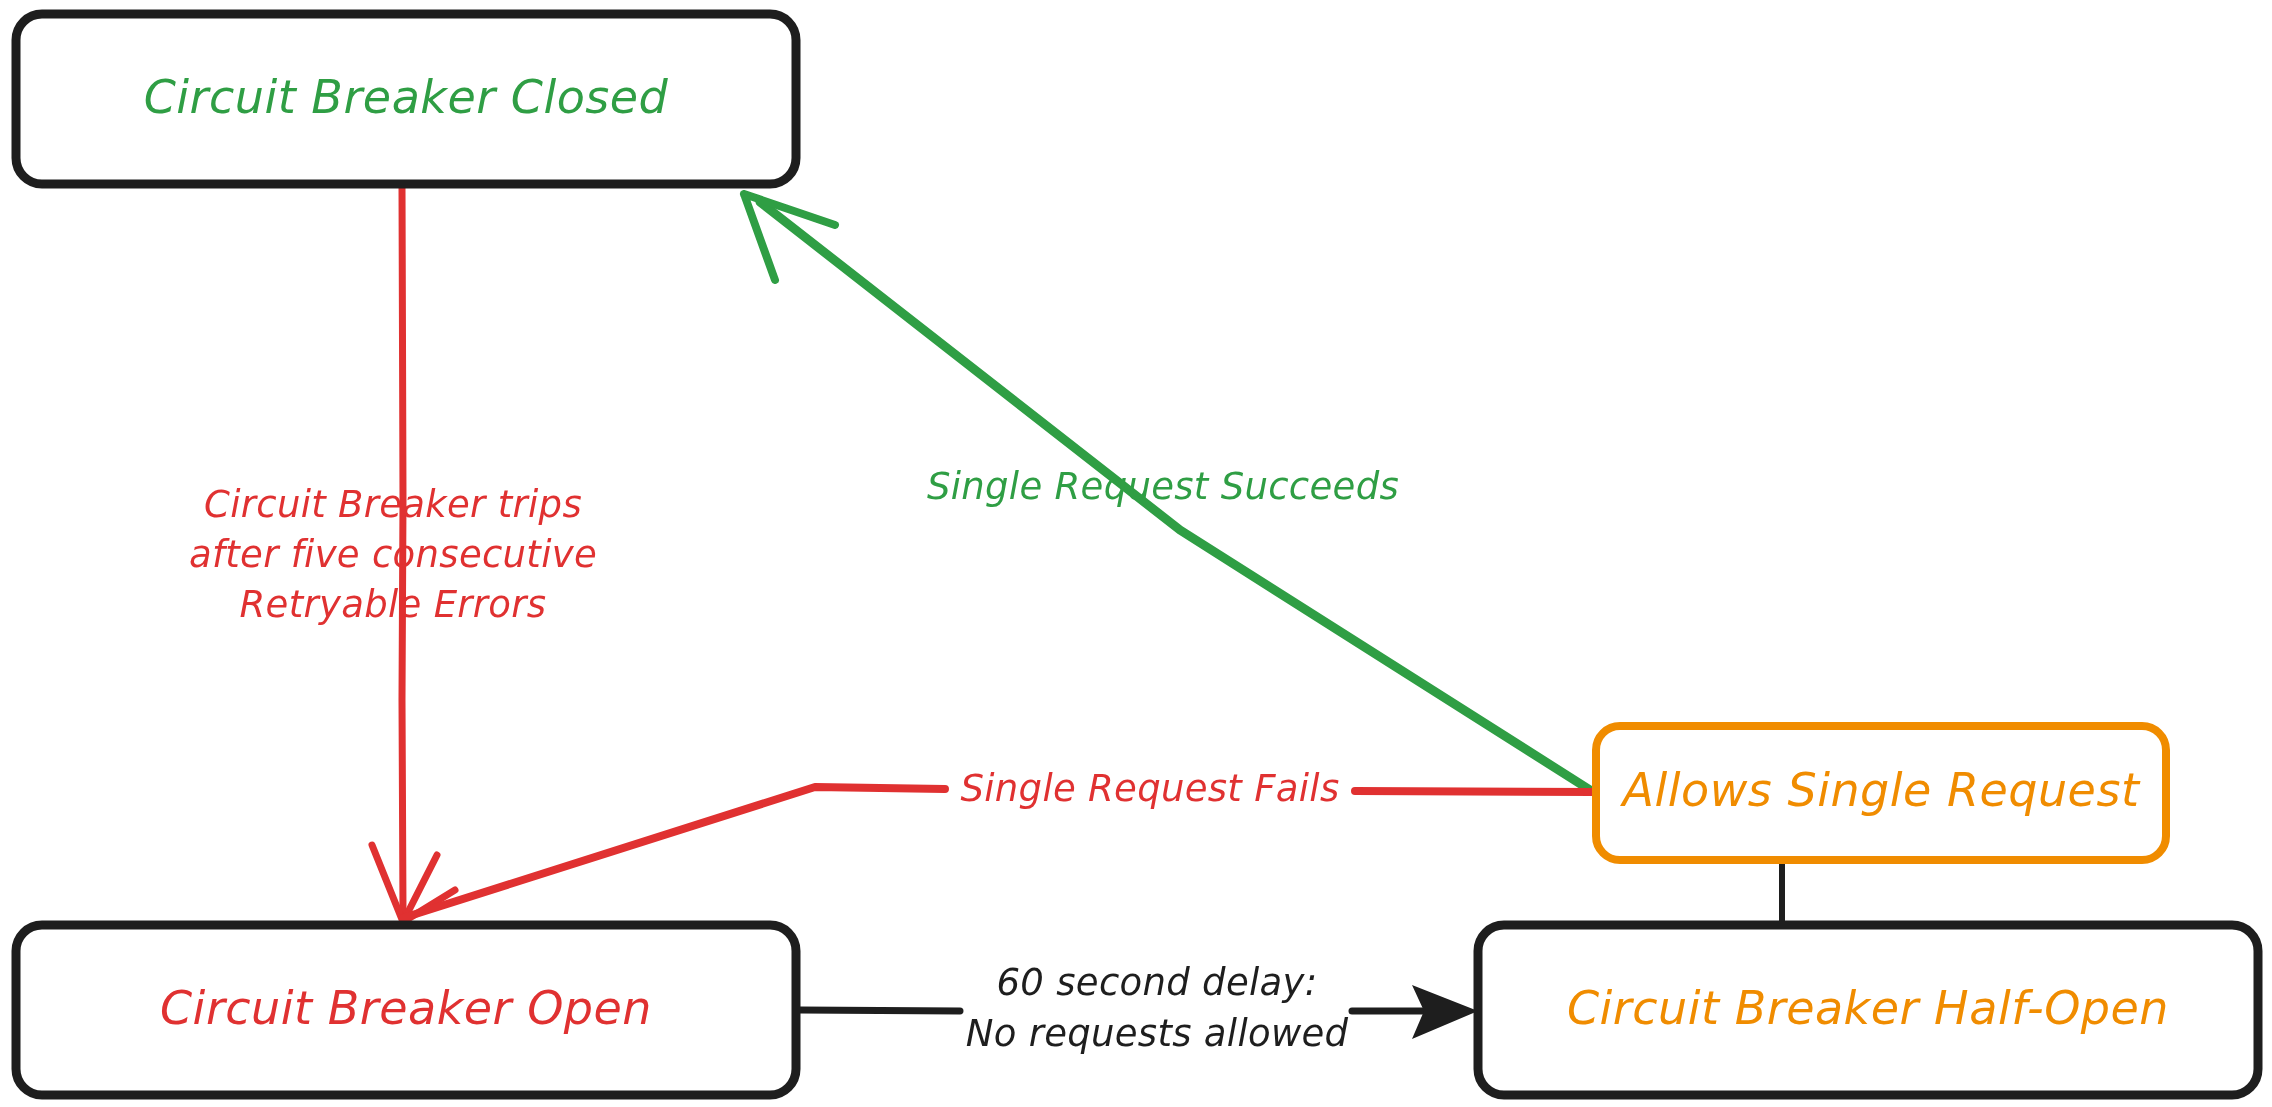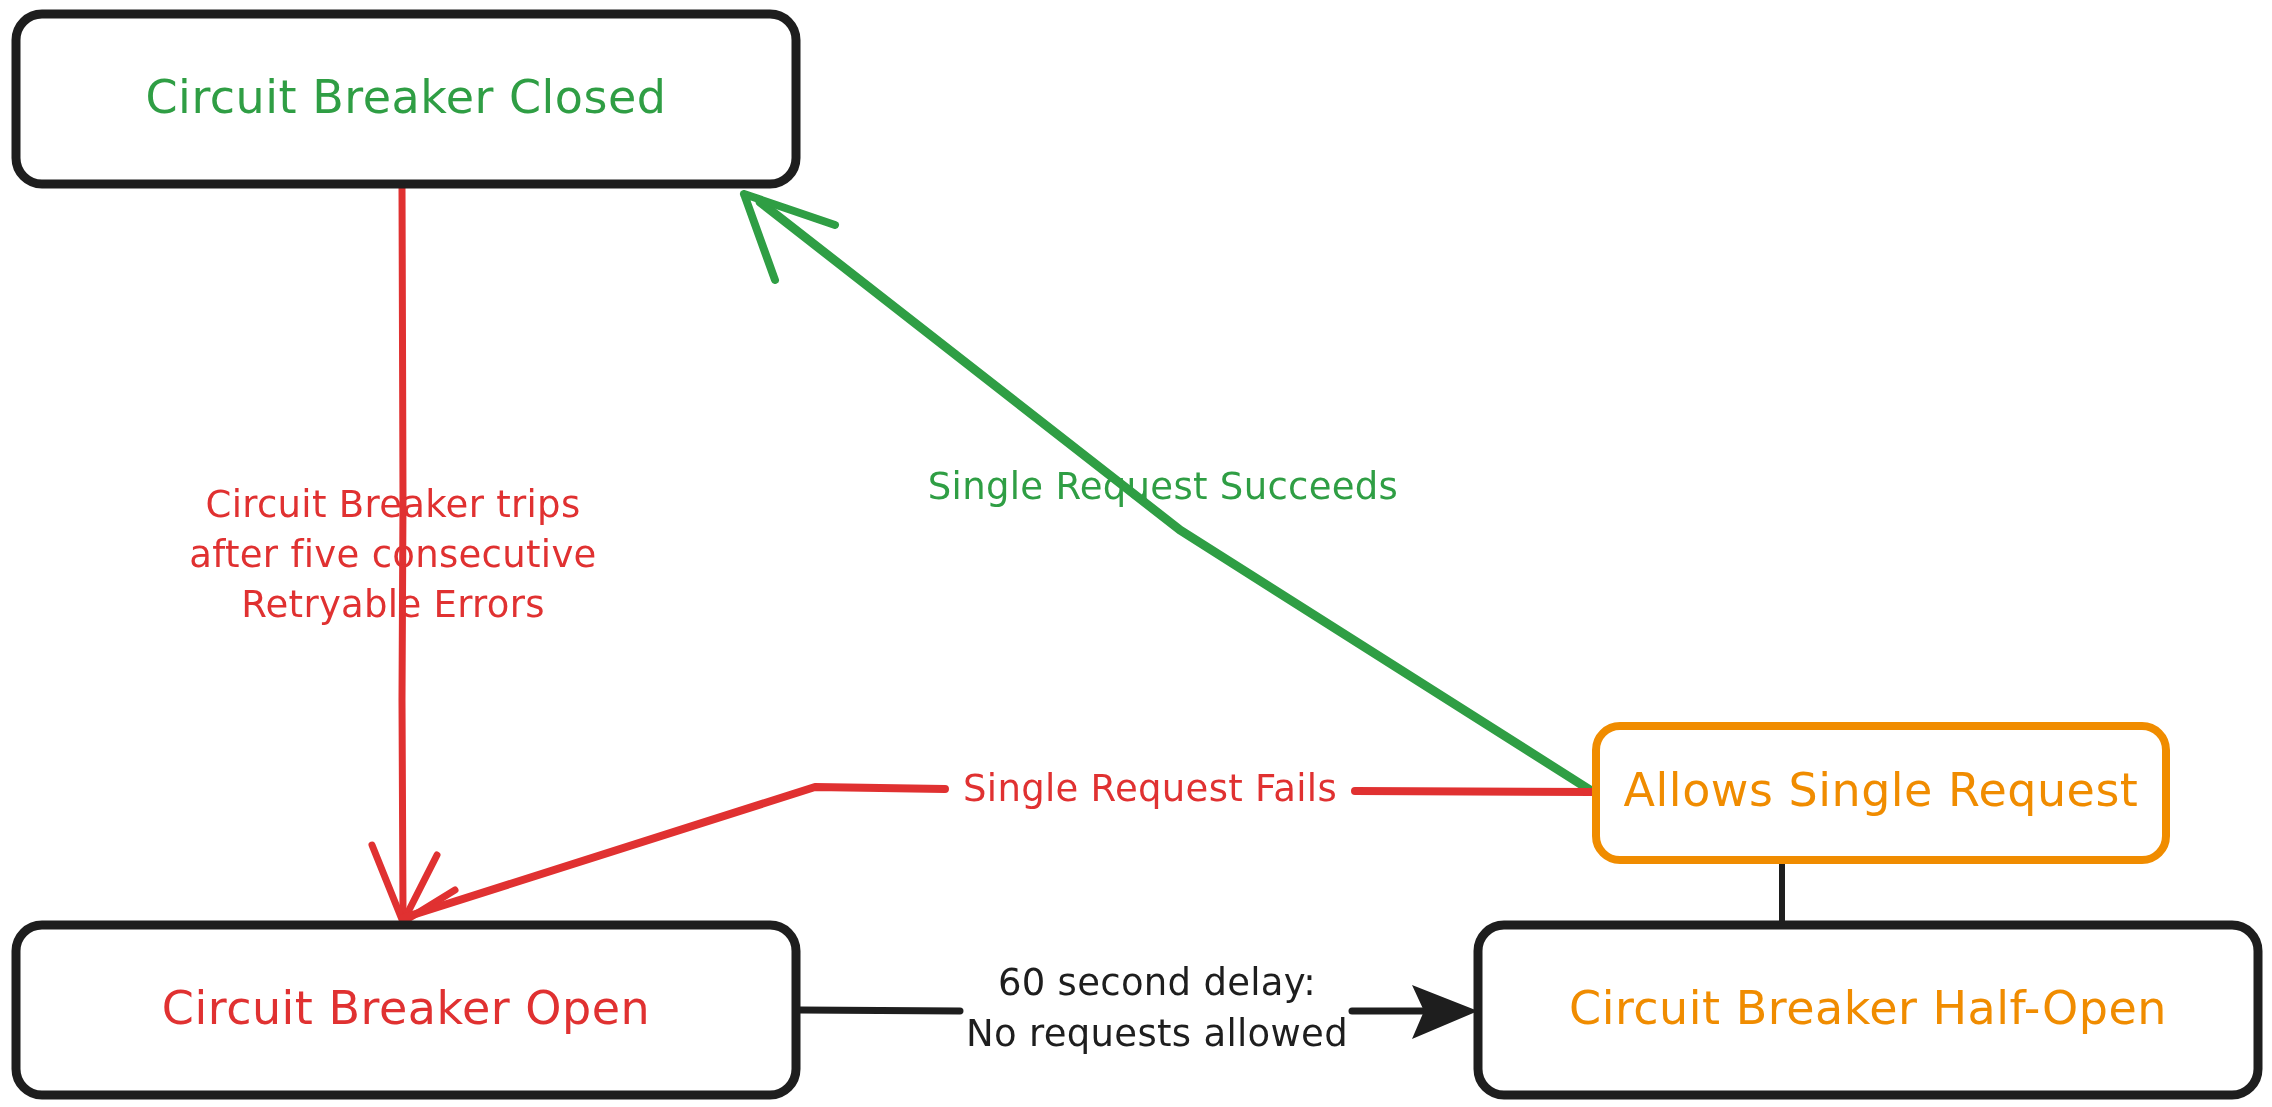--- a/index.html
+++ b/index.html
@@ -12,20 +12,21 @@
     width: 2272px;
     height: 1107px;
     overflow: hidden;
     font-family: "DejaVu Sans", sans-serif;
   }
   #diagram-root {
     position: relative;
     width: 2272px;
     height: 1107px;
     background: #ffffff;
+    font-style: italic;
   }
   svg.diagram-canvas {
     position: absolute;
     top: 0;
     left: 0;
     width: 2272px;
     height: 1107px;
     display: block;
   }
   .node-label {

